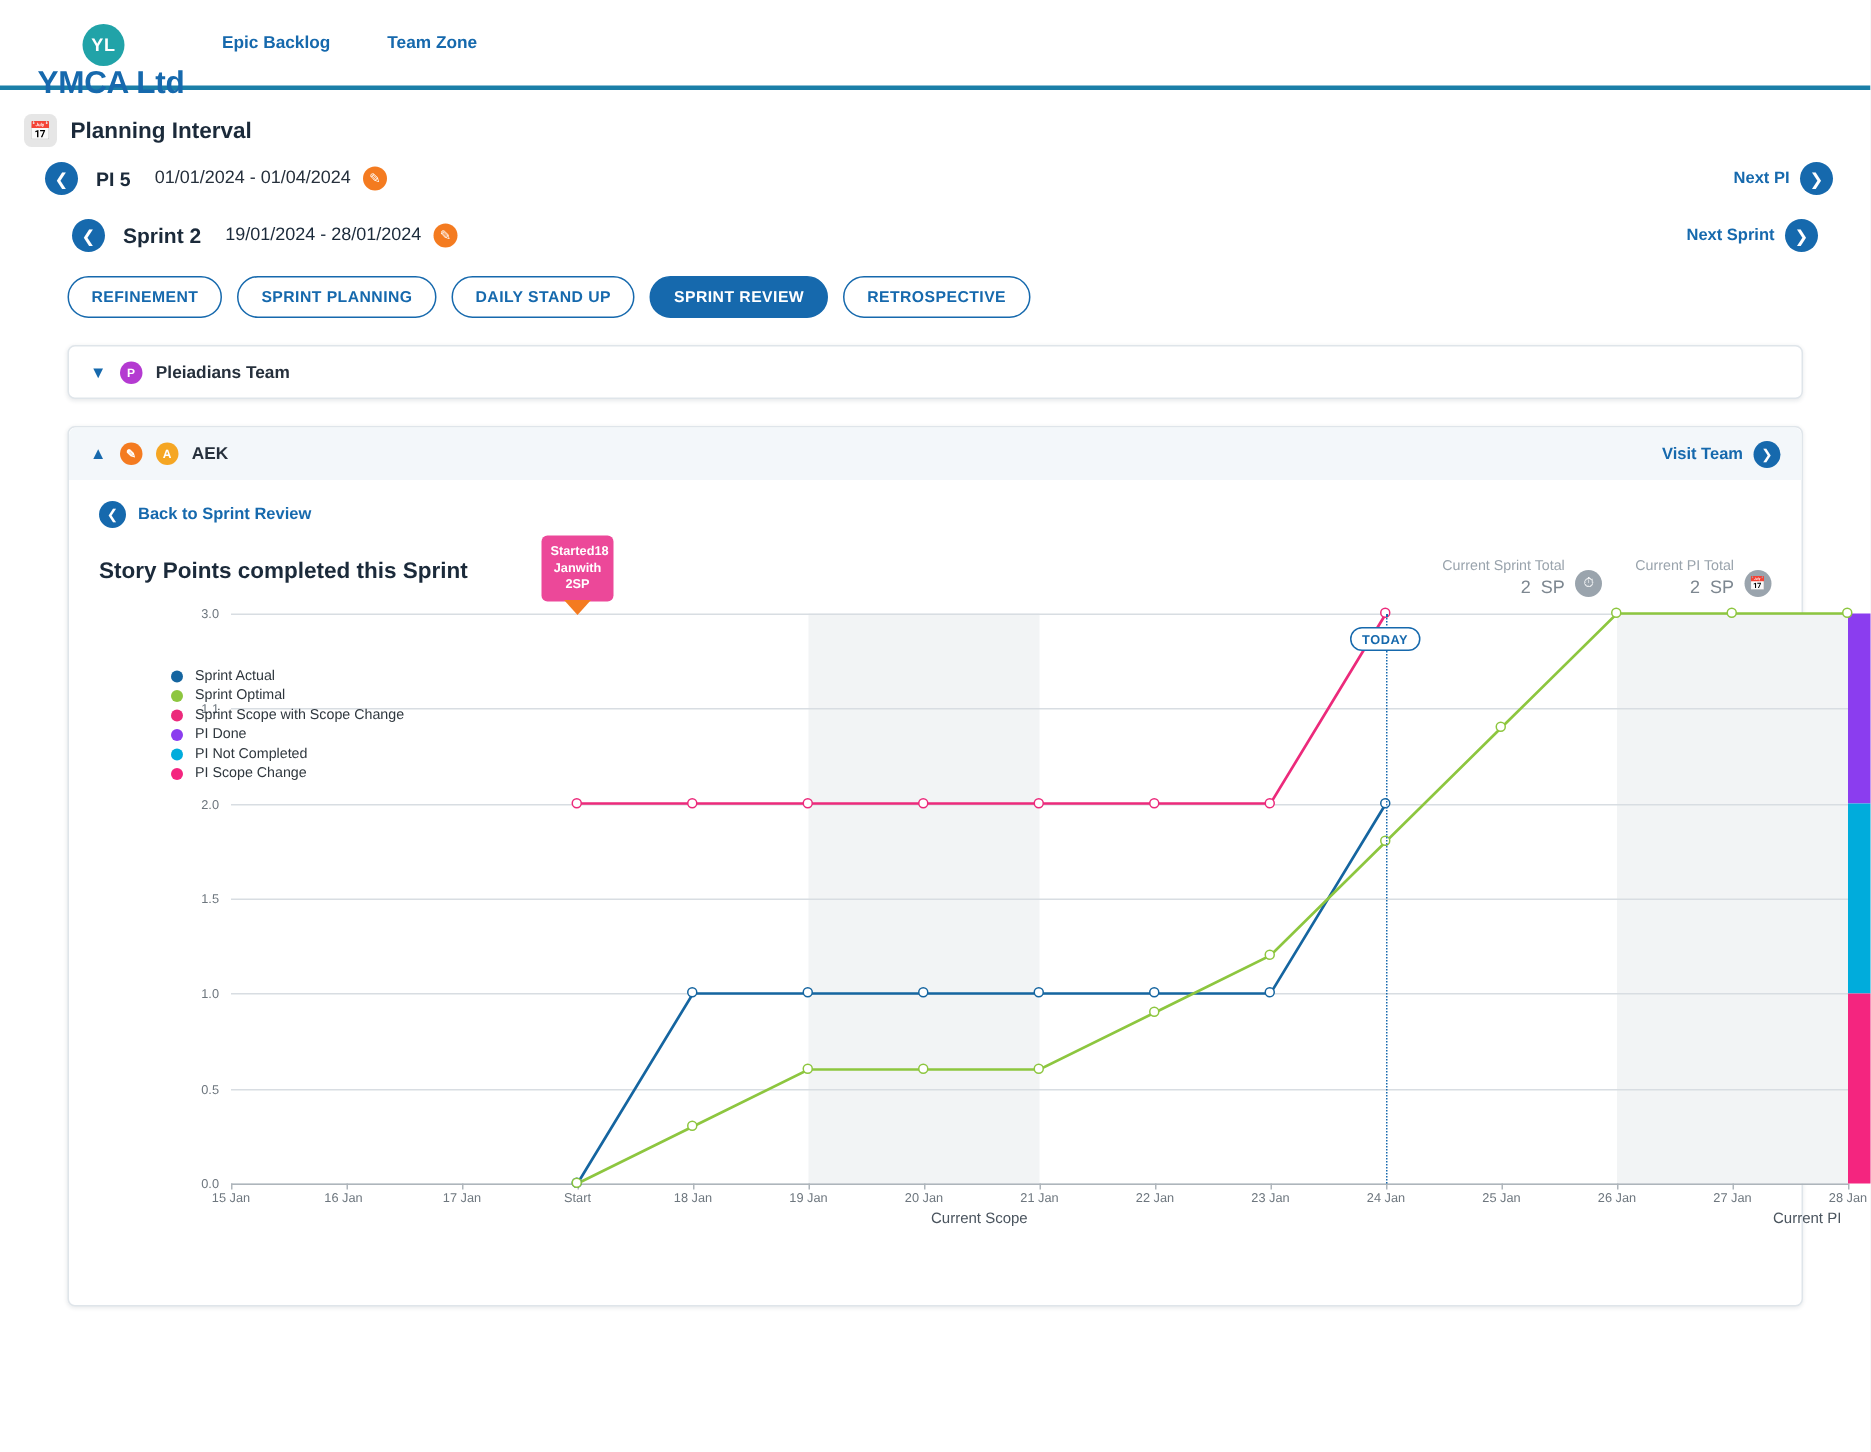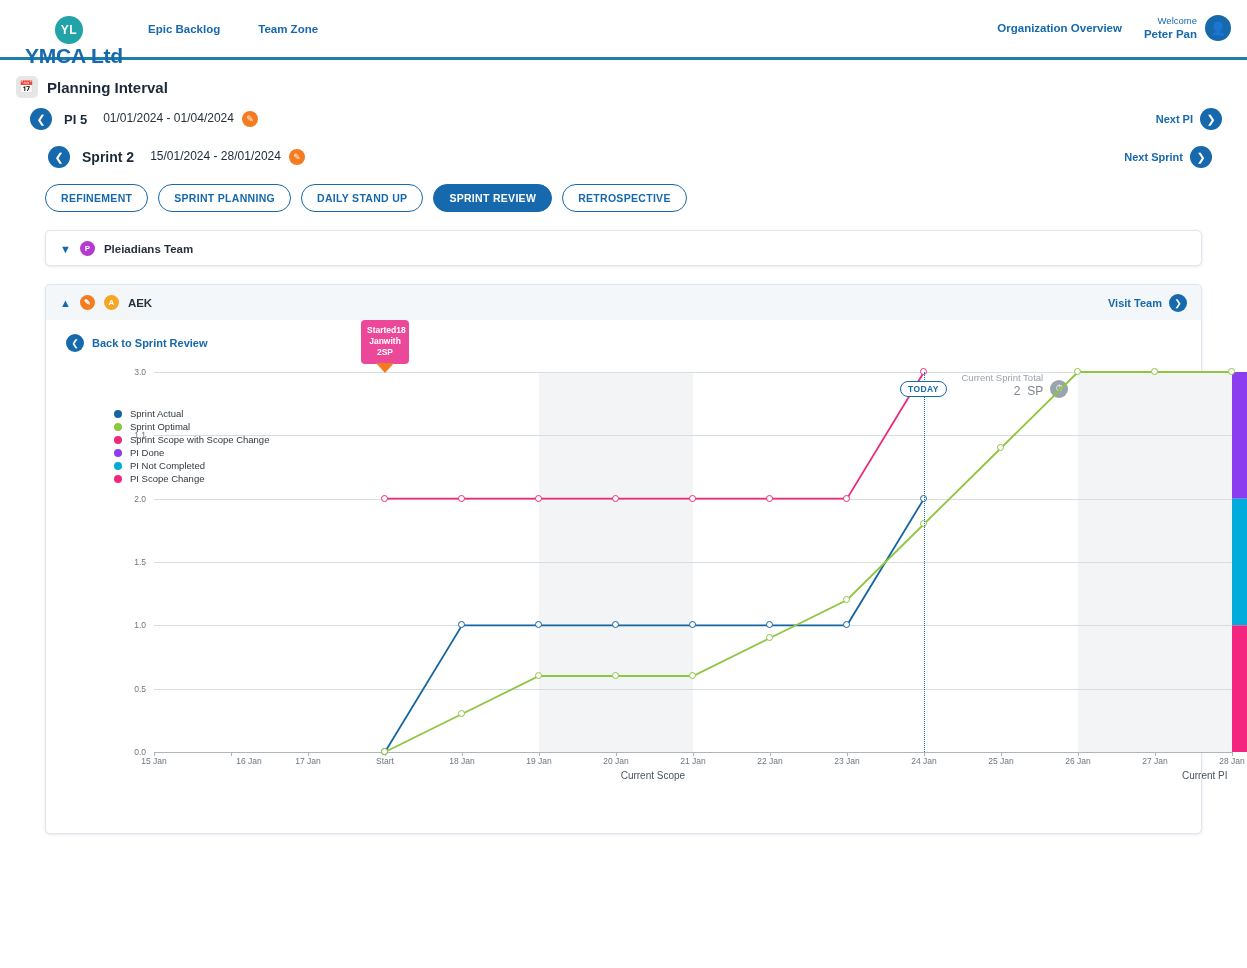--- a/index.html
+++ b/index.html
@@ -178,30 +178,20 @@
 
   <div class="topbar">
     <div class="logo-wrap">
       <div class="logo-circle">YL</div>
       <div class="brand">YMCA Ltd</div>
     </div>
     <div class="topnav">
       <a href="#">Epic Backlog</a>
       <a href="#">Team Zone</a>
     </div>
-    <div class="topright">
-      <div class="org-link">Organization Overview</div>
-      <div class="welcome-box">
-        <div class="welcome-text">
-          <div class="w1">Welcome</div>
-          <div class="w2">Peter Pan</div>
-        </div>
-        <div class="avatar">👤</div>
-      </div>
-    </div>
   </div>
 
   <div class="pi-section">
     <div class="pi-title-row">
       <div class="pi-icon">📅</div>
       <div class="pi-title">Planning Interval</div>
     </div>
 
     <div class="pi-nav-row">
       <div class="circ-btn">❮</div>
@@ -214,21 +204,21 @@
         <div class="circ-btn">❯</div>
       </div>
     </div>
 
   </div>
 
   <div class="sprint-row">
     <div class="circ-btn">❮</div>
     <div class="sprint-label">Sprint 2</div>
     <div class="sprint-dates">
-      <span>15/01/2024  -  28/01/2024</span><span class="edit-badge">✎</span>
+      <span>19/01/2024  -  28/01/2024</span><span class="edit-badge">✎</span>
     </div>
     <div class="nextsprint">
       <div class="lbl">Next Sprint</div>
       <div class="circ-btn">❯</div>
     </div>
   </div>
 
   <div class="pill-row">
     <div class="pill">REFINEMENT</div>
     <div class="pill">SPRINT PLANNING</div>
@@ -257,20 +247,21 @@
       </span>
     </div>
 
     <div class="panel-body">
       <div class="back-link">
         <span class="circ-btn sm">❮</span>
         <span class="lbl">Back to Sprint Review</span>
       </div>
 
 
+      <div class="chart-title">Story Points completed this Sprint</div>
 
       <div class="totals">
         <div class="total-item">
           <div class="total-txt">
             <div class="t1">Current Sprint Total</div>
             <div class="t2">
               <b>2</b>&nbsp;&nbsp;<span>SP</span>
             </div>
           </div>
           <div class="total-ico">⏱</div>
@@ -301,21 +292,21 @@
             <div class="gridline" style="top: 126.667px;"></div>
             <div class="ytick" style="top: 121.667px;">2.0</div>
             <div class="gridline" style="top: 63.3333px;"></div>
             <div class="ytick" style="top: 58.3333px;">1.1</div>
             <div class="gridline" style="top: 0px;"></div>
             <div class="ytick" style="top: -5px;">3.0</div>
             <div class="axis-x"></div>
             <div class="xtickmark" style="left: 0px;"></div>
             <div class="xtick" style="left: -30px;">15 Jan</div>
             <div class="xtickmark" style="left: 77px;"></div>
-            <div class="xtick" style="left: 65px;">16 Jan</div>
+            <div class="xtick" style="left: 45px;">16 Jan</div>
             <div class="xtickmark" style="left: 154px;"></div>
             <div class="xtick" style="left: 124px;">17 Jan</div>
             <div class="xtickmark" style="left: 231px;"></div>
             <div class="xtick" style="left: 201px;">Start</div>
             <div class="xtickmark" style="left: 308px;"></div>
             <div class="xtick" style="left: 278px;">18 Jan</div>
             <div class="xtickmark" style="left: 385px;"></div>
             <div class="xtick" style="left: 355px;">19 Jan</div>
             <div class="xtickmark" style="left: 462px;"></div>
             <div class="xtick" style="left: 432px;">20 Jan</div>

